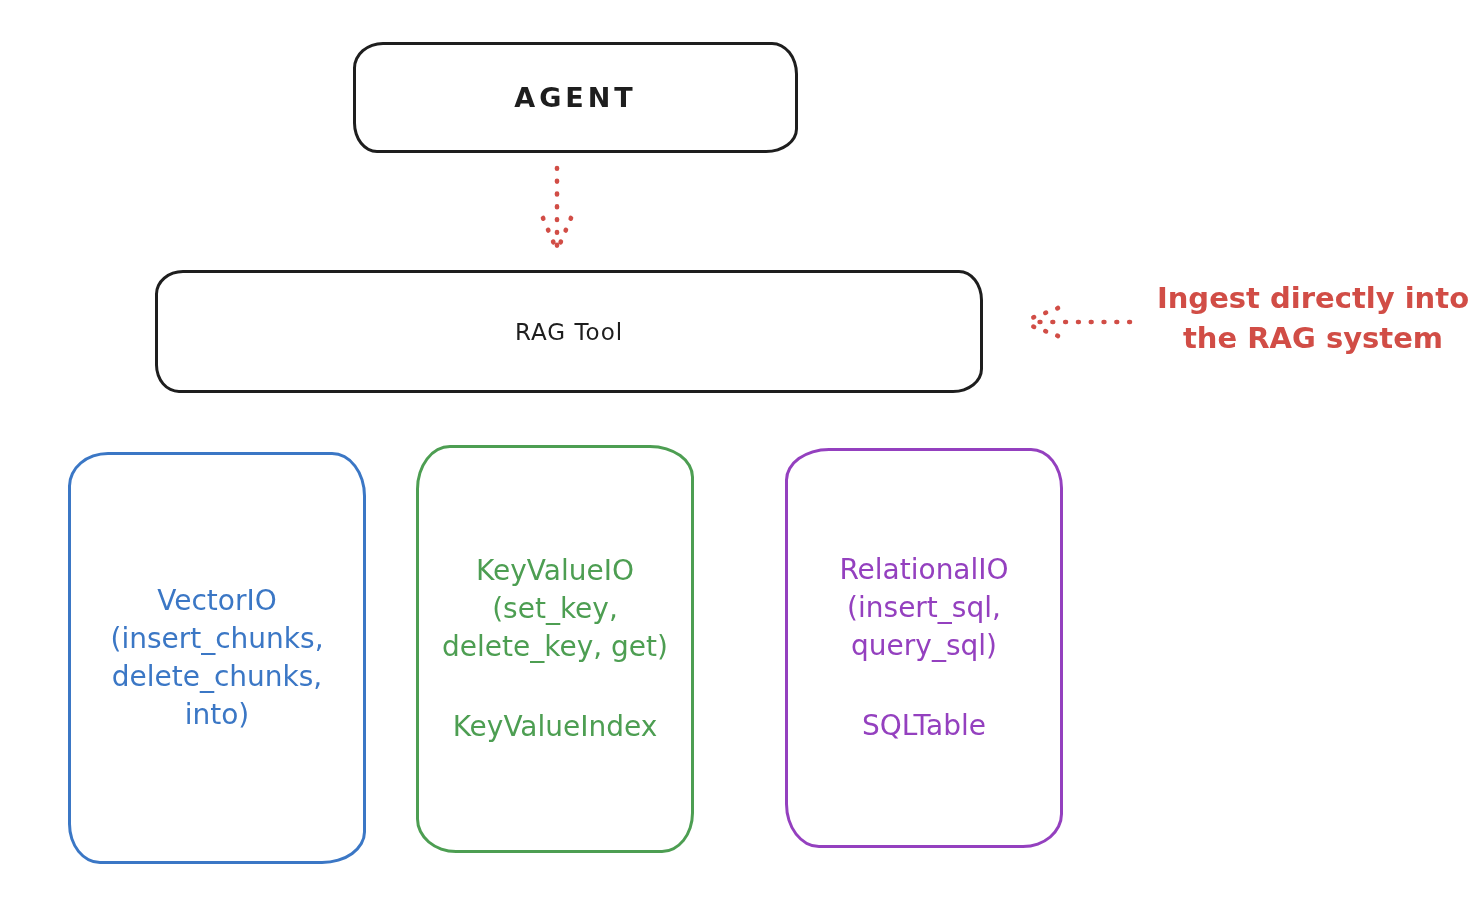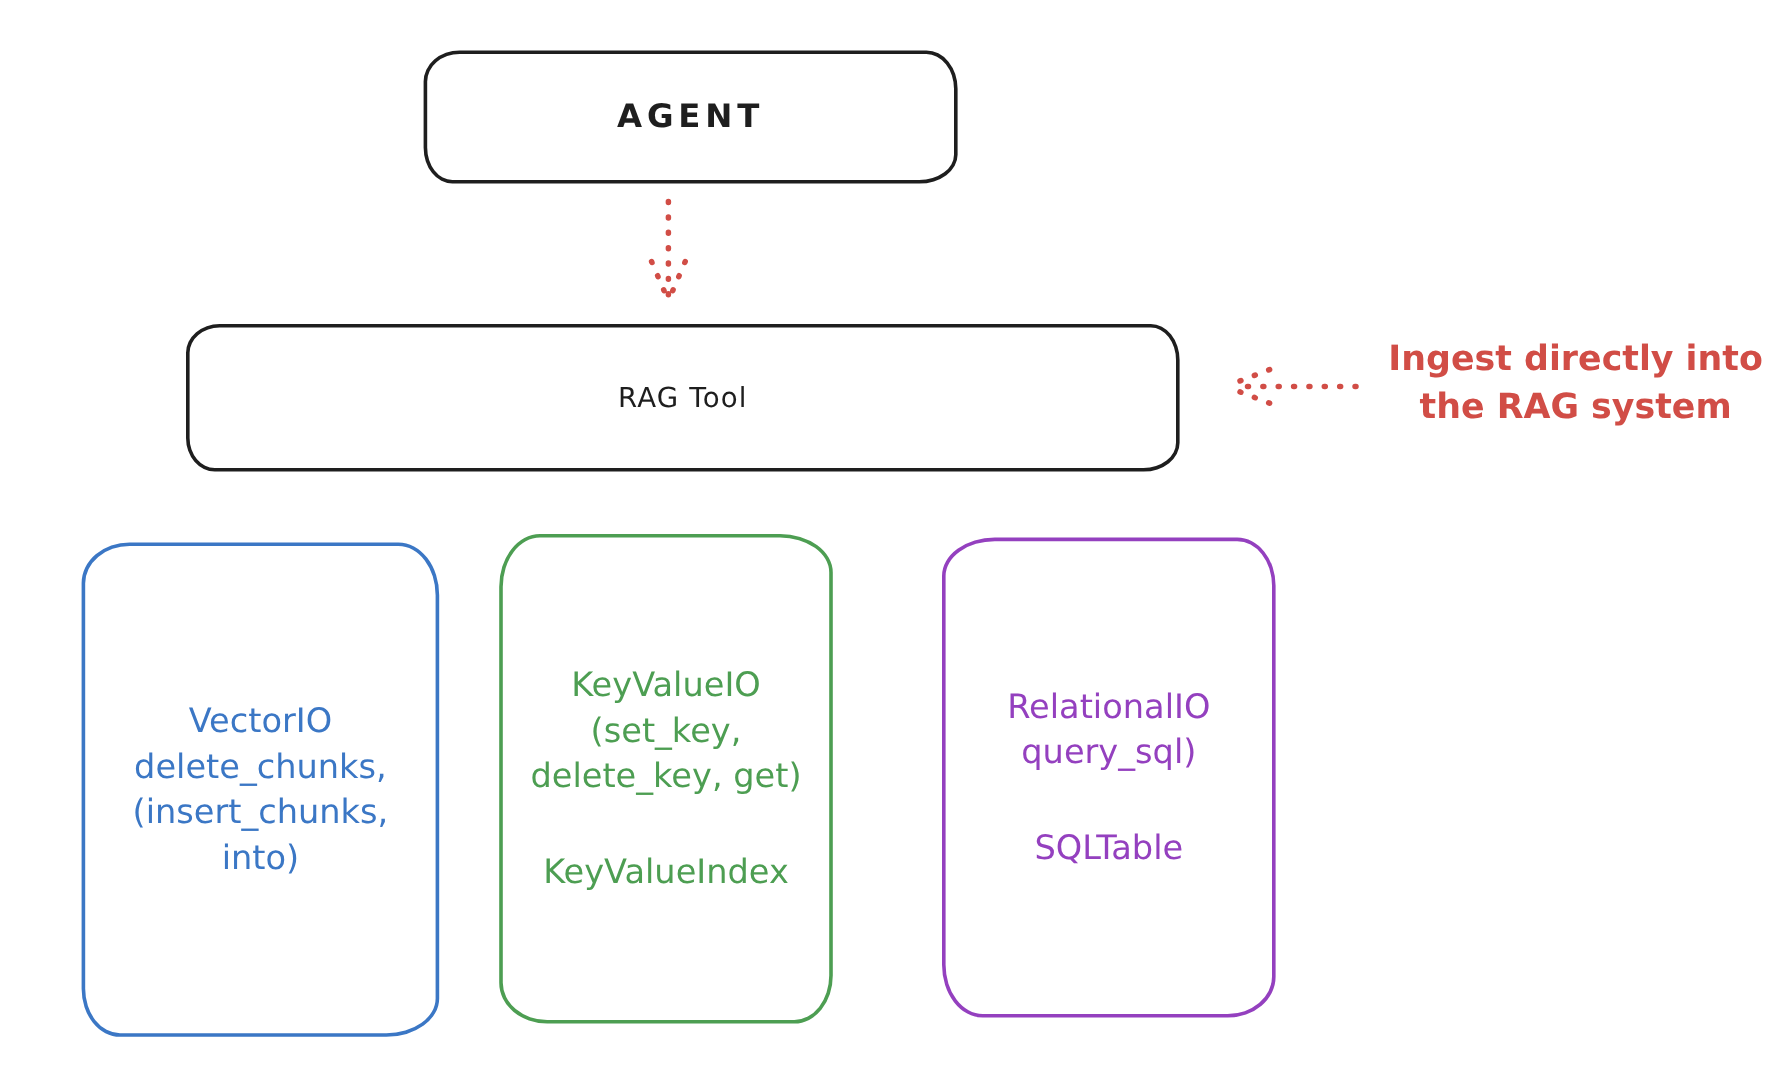--- a/index.html
+++ b/index.html
@@ -129,31 +129,32 @@
     <line class="dotted" x1="44" y1="34" x2="10" y2="21"></line>
   </svg>
 
   <div class="annotation">
     <div>Ingest directly into</div>
     <div>the RAG system</div>
   </div>
 
   <div class="backend backend-vector">
     <div class="line">VectorIO</div>
+    <div class="line">(insert_chunks,</div>
     <div class="line">delete_chunks,</div>
-    <div class="line">(insert_chunks,</div>
     <div class="line">into)</div>
   </div>
 
   <div class="backend backend-keyvalue">
     <div class="line">KeyValueIO</div>
     <div class="line">(set_key,</div>
     <div class="line">delete_key, get)</div>
     <div class="index-label">KeyValueIndex</div>
   </div>
 
   <div class="backend backend-relational">
     <div class="line">RelationalIO</div>
+    <div class="line">(insert_sql,</div>
     <div class="line">query_sql)</div>
     <div class="index-label">SQLTable</div>
   </div>
 
 </div>
 
 </body></html>

